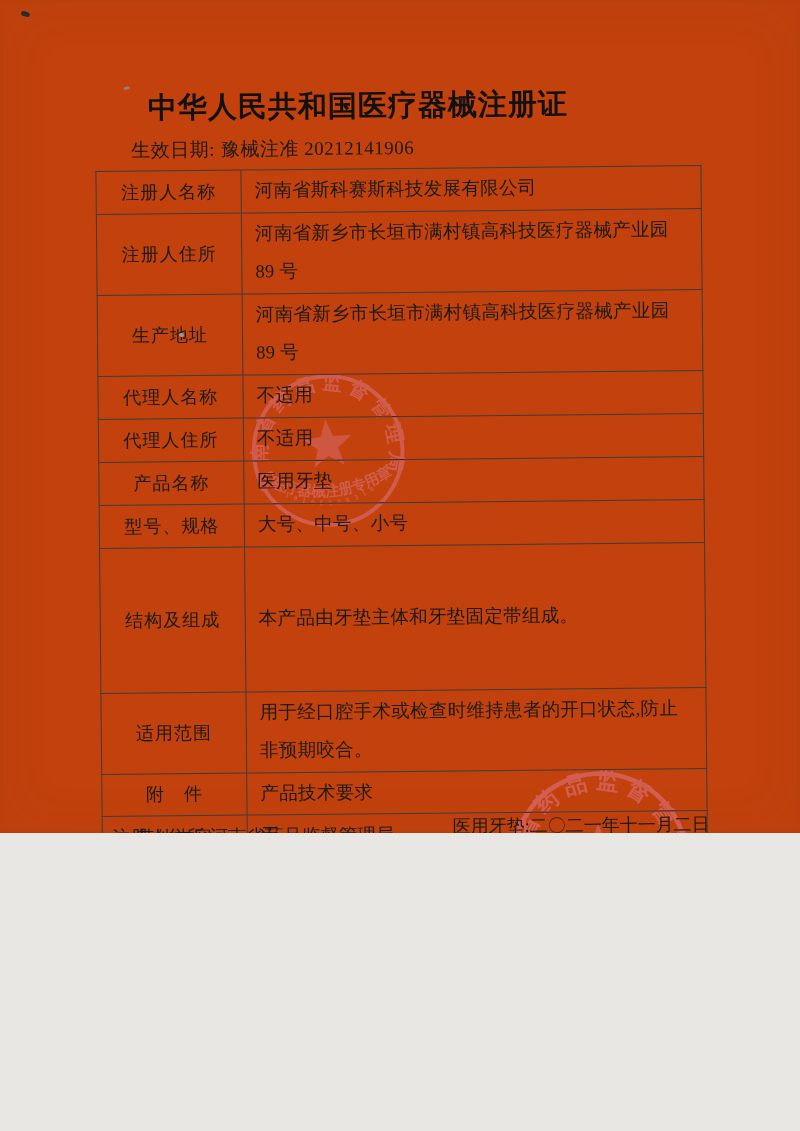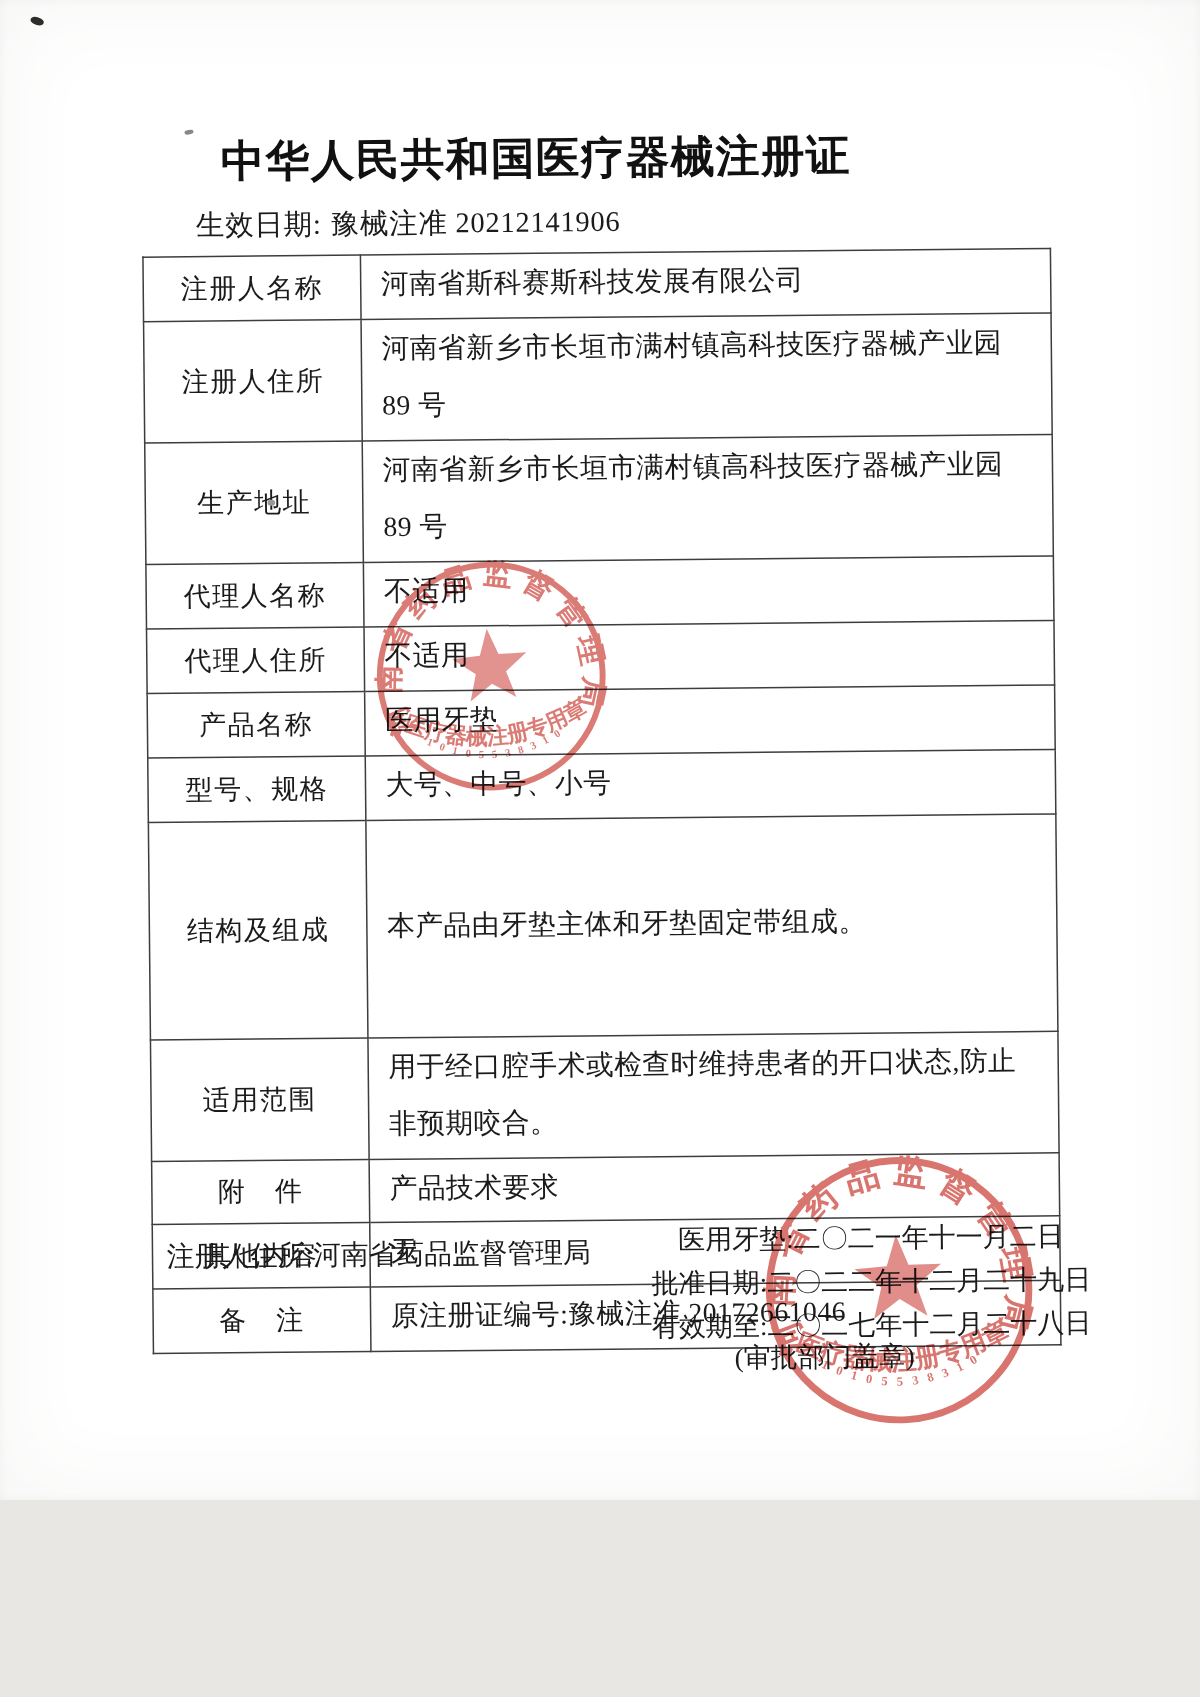--- a/index.html
+++ b/index.html
@@ -1,18 +1,18 @@
 <!DOCTYPE html>
 <html style="--seal-color: #d4625b;"><head>
 <meta charset="utf-8">
 <style>
   html,body{margin:0;padding:0;background:#e9e7e4;}
   .sheet{
-    position:relative;width:800px;height:1000px;margin:0 auto;
-    background:#ffffff;overflow:hidden;color:#1b1b1b;
+    position:relative;width:800px;height:833px;margin:0 auto;
+    background:#c2410c;overflow:hidden;color:#1b1b1b;
     font-family:"Liberation Serif","DejaVu Serif",serif;
     box-shadow:inset 0 0 60px rgba(90,80,70,.06), inset 0 0 6px rgba(0,0,0,.04);
   }
   .content{position:absolute;inset:0;transform:rotate(-0.55deg);transform-origin:50% 40%;}
 
   .title{
     position:absolute;top:86px;left:55px;width:610px;text-align:center;
     font-size:29px;font-weight:700;letter-spacing:1px;color:#111;
   }
   .cert-no{position:absolute;top:135px;left:133px;font-size:19px;letter-spacing:.5px;}

